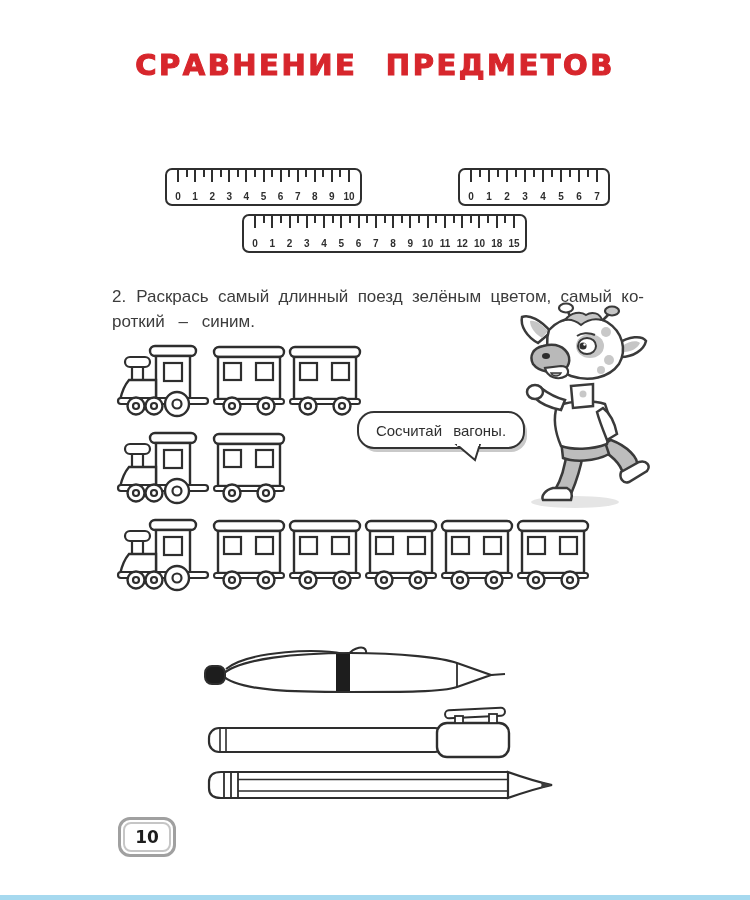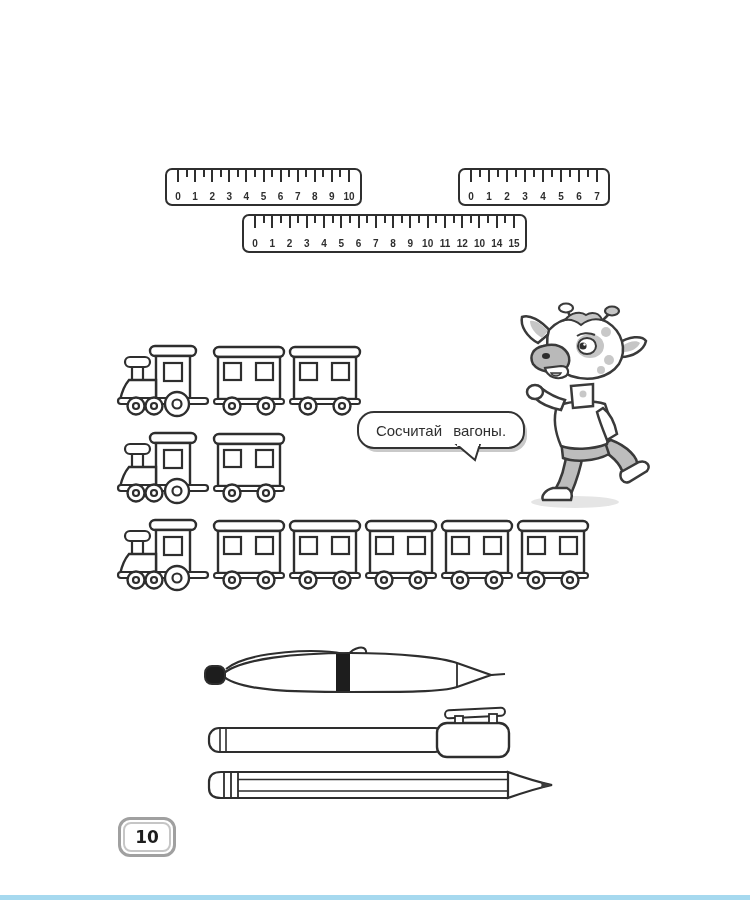--- a/index.html
+++ b/index.html
@@ -49,20 +49,21 @@
   .footer-line{position:absolute;left:0;right:0;bottom:0;height:5px;}
 
   .abs{position:absolute;}
 </style>
 </head>
 <body>
 
 <div id="page">
 
   <div class="title" style="color: rgb(215, 38, 44);">
+    <div>СРАВНЕНИЕ ПРЕДМЕТОВ</div>
   </div>
 
 
   <div class="ruler" style="left:165px;top:168px;width:193px;height:34px;">
     <div class="scale">
         <i class="tick long" style="left: 0%;"></i>
         <i class="tick short" style="left: 5%;"></i>
         <b class="num" style="left: 0%;">0</b>
         <i class="tick long" style="left: 10%;"></i>
         <i class="tick short" style="left: 15%;"></i>
@@ -161,26 +162,30 @@
         <i class="tick short" style="left: 76.6667%;"></i>
         <b class="num" style="left: 73.3333%;">11</b>
         <i class="tick long" style="left: 80%;"></i>
         <i class="tick short" style="left: 83.3333%;"></i>
         <b class="num" style="left: 80%;">12</b>
         <i class="tick long" style="left: 86.6667%;"></i>
         <i class="tick short" style="left: 90%;"></i>
         <b class="num" style="left: 86.6667%;">10</b>
         <i class="tick long" style="left: 93.3333%;"></i>
         <i class="tick short" style="left: 96.6667%;"></i>
-        <b class="num" style="left: 93.3333%;">14</b>
+        <b class="num" style="left: 93.3333%;">18</b>
         <i class="tick long" style="left: 100%;"></i>
         <b class="num" style="left: 100%;">15</b>
       </div>
   </div>
 
+  <div class="task" style="top:284px;">
+    <span class="jline"><span class="tnum">2.</span><span>Раскрась самый длинный поезд зелёным цветом, самый ко-</span></span>
+    <span class="nline">роткий – синим.</span>
+  </div>
 
   <div class="train" style="left:116px;top:338px;">
   <svg width="94" height="80" viewBox="0 0 94 80">
     <rect x="34" y="8" width="46" height="10" rx="5" fill="#fff" stroke="#2e2e2e" stroke-width="2.4"></rect>
     <rect x="40" y="18" width="34" height="44" fill="#fff" stroke="#2e2e2e" stroke-width="2.4"></rect>
     <rect x="48" y="25" width="18" height="18" fill="#fff" stroke="#2e2e2e" stroke-width="2.2"></rect>
     <rect x="16" y="28" width="11" height="15" fill="#fff" stroke="#2e2e2e" stroke-width="2.2"></rect>
     <rect x="9" y="19" width="25" height="10" rx="5" fill="#fff" stroke="#2e2e2e" stroke-width="2.2"></rect>
     <path d="M 13 42 H 40 V 62 H 4 Q 7 49 13 42 Z" fill="#fff" stroke="#2e2e2e" stroke-width="2.4"></path>
     <rect x="2" y="60" width="90" height="6" rx="3" fill="#fff" stroke="#2e2e2e" stroke-width="2.2"></rect>

